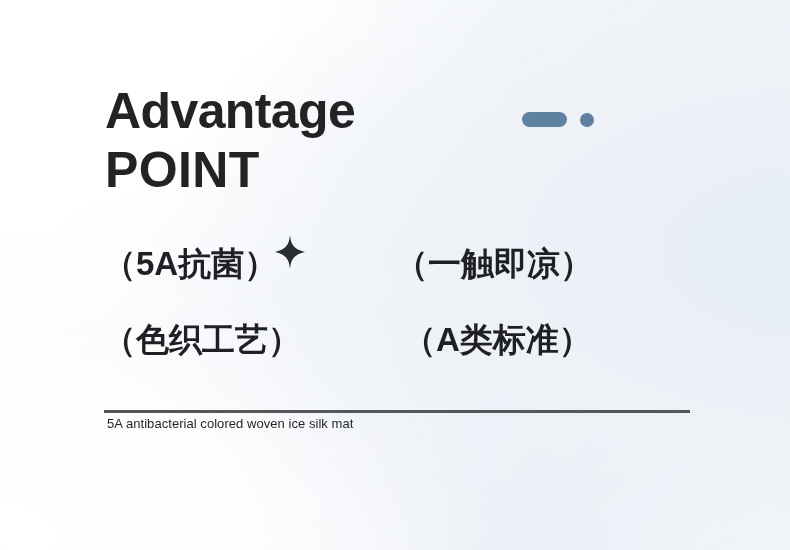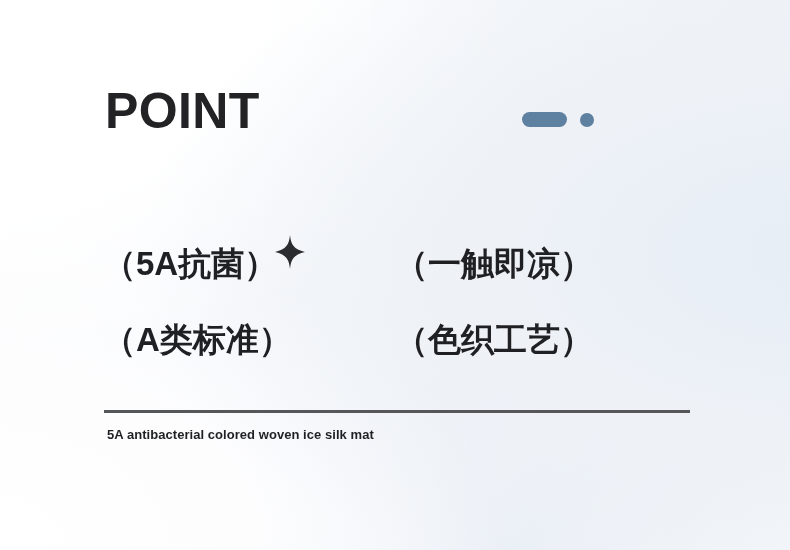--- a/index.html
+++ b/index.html
@@ -109,34 +109,35 @@
     top: 410px;
     width: 586px;
     height: 3px;
     background: #565759;
   }
 
   
   .caption {
     position: absolute;
     left: 107px;
-    top: 427px;
+    top: 416px;
     color: #1f2023;
     font-size: 13px;
-    font-weight: 700;
+    font-weight: 400;
     letter-spacing: 0.05px;
     white-space: nowrap;
   }
 </style>
 </head>
 <body>
 
 <div class="poster">
 
   <div class="headline">
+    <span class="headline-line first">Advantage</span>
     <span class="headline-line second">POINT</span>
   </div>
 
   <div class="decor">
     <span class="decor-capsule"></span>
     <span class="decor-dot"></span>
   </div>
 
   <div class="features">
 
@@ -148,25 +149,25 @@
             <path d="M15 0 C16.1 9.8 18.6 14.2 30 17 C18.6 19.8 16.1 24.2 15 34 C13.9 24.2 11.4 19.8 0 17 C11.4 14.2 13.9 9.8 15 0 Z" fill="#2b2c2f"></path>
           </svg>
         </span>
       </div>
       <div class="feature-cell col-right">
         <span>（一触即凉）</span>
       </div>
     </div>
 
     <div class="feature-row">
+      <div class="feature-cell col-right">
+        <span>（色织工艺）</span>
+      </div>
       <div class="feature-cell col-left">
         <span>（A类标准）</span>
-      </div>
-      <div class="feature-cell col-right">
-        <span>（色织工艺）</span>
       </div>
     </div>
 
   </div>
 
   <div class="divider"></div>
 
   <div class="caption">5A antibacterial colored woven ice silk mat</div>
 
 </div>

